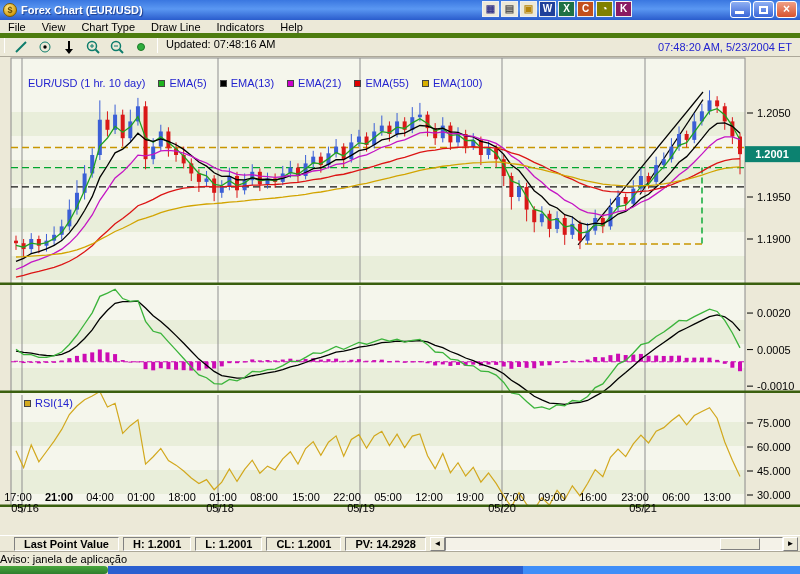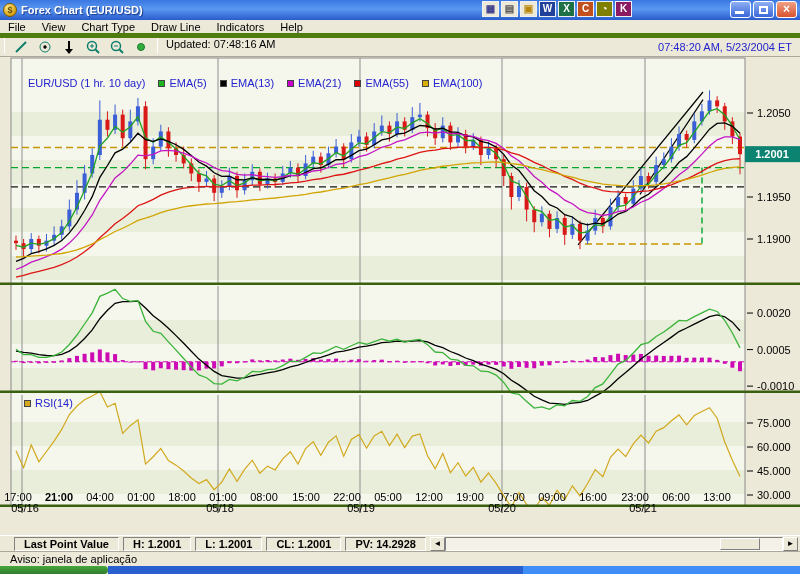--- a/index.html
+++ b/index.html
@@ -46,21 +46,21 @@
     border-top:1px solid #fff;display:flex;align-items:center;gap:4px;padding:1px 2px 0 2px;z-index:6;}
   .sp{border:1px solid;border-color:#808080 #fff #fff #808080;height:14px;line-height:12px;
     padding:0 9px;font-weight:bold;background:#ece9d8;white-space:nowrap;}
   #hscroll{flex:1;height:15px;display:flex;align-items:center;}
   .sb-btn{width:15px;height:14px;background:#ece9d8;border:1px solid;border-color:#fff #808080 #808080 #fff;
     font-size:8px;text-align:center;line-height:12px;color:#000;}
   #sb-track{position:relative;flex:1;height:14px;background:#f4f2e8;border:1px solid;border-color:#808080 #fff #fff #808080;}
   #sb-thumb{position:absolute;right:22px;top:0px;width:40px;height:12px;background:#ece9d8;
     border:1px solid;border-color:#fff #808080 #808080 #fff;}
   #statusline{position:absolute;left:0;top:551px;width:800px;height:15px;background:#ece9d8;
-    border-top:1px solid #aca899;line-height:15px;padding-left:10px;color:#000;z-index:6;}
+    border-top:1px solid #aca899;line-height:15px;padding-left:0;color:#000;z-index:6;}
   #tooltip{position:absolute;right:0px;top:550px;height:18px;background:#ffffe1;border:1px solid #000;
     padding:2px 5px;color:#000;z-index:8;white-space:nowrap;}
   #taskbar{position:absolute;left:0;top:566px;width:800px;height:8px;display:flex;z-index:6;}
   #start-btn{width:108px;height:8px;background:linear-gradient(180deg,#48a63c,#2e7d2e);border-radius:0 4px 4px 0;}
   #task-rest{flex:1;background:linear-gradient(90deg,#2a5fd0 0 60%,#3f8ef8 60%);}
   svg text{font-family:"Liberation Sans",sans-serif;}
 </style>
 </head>
 <body>
 

